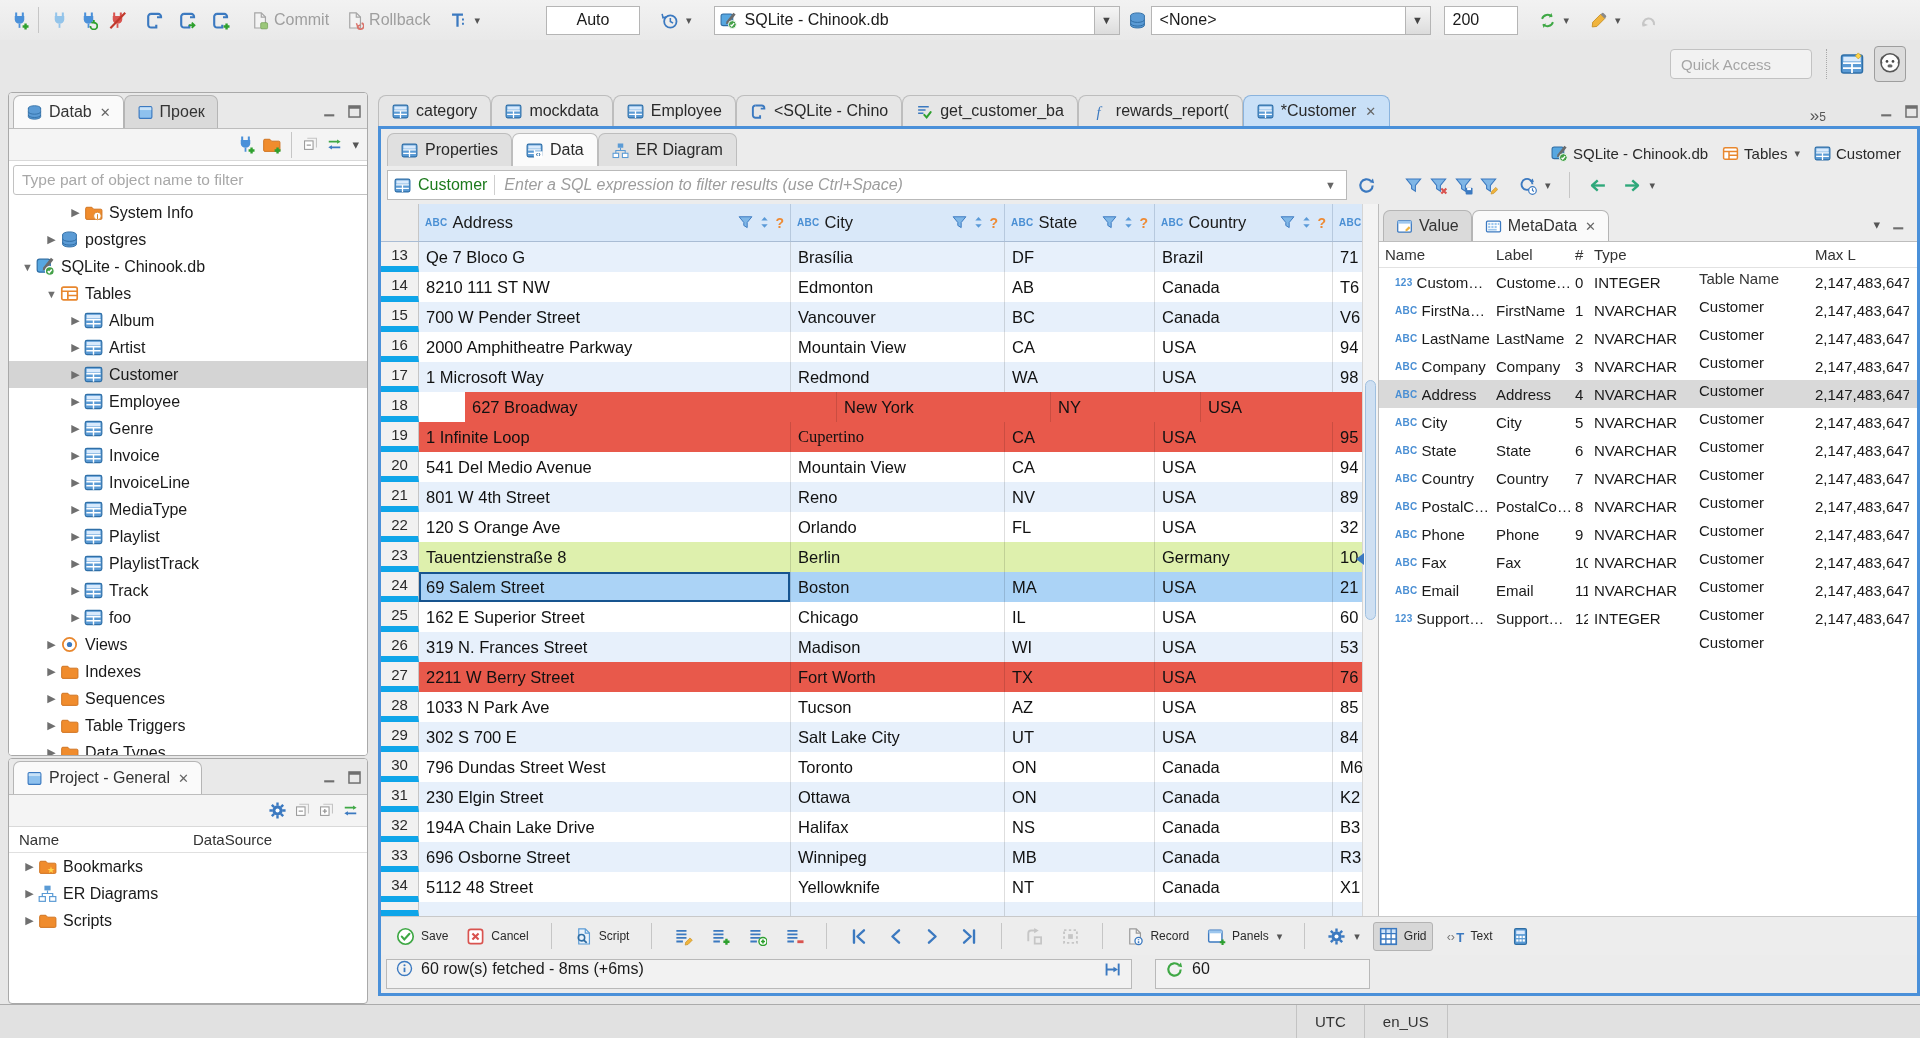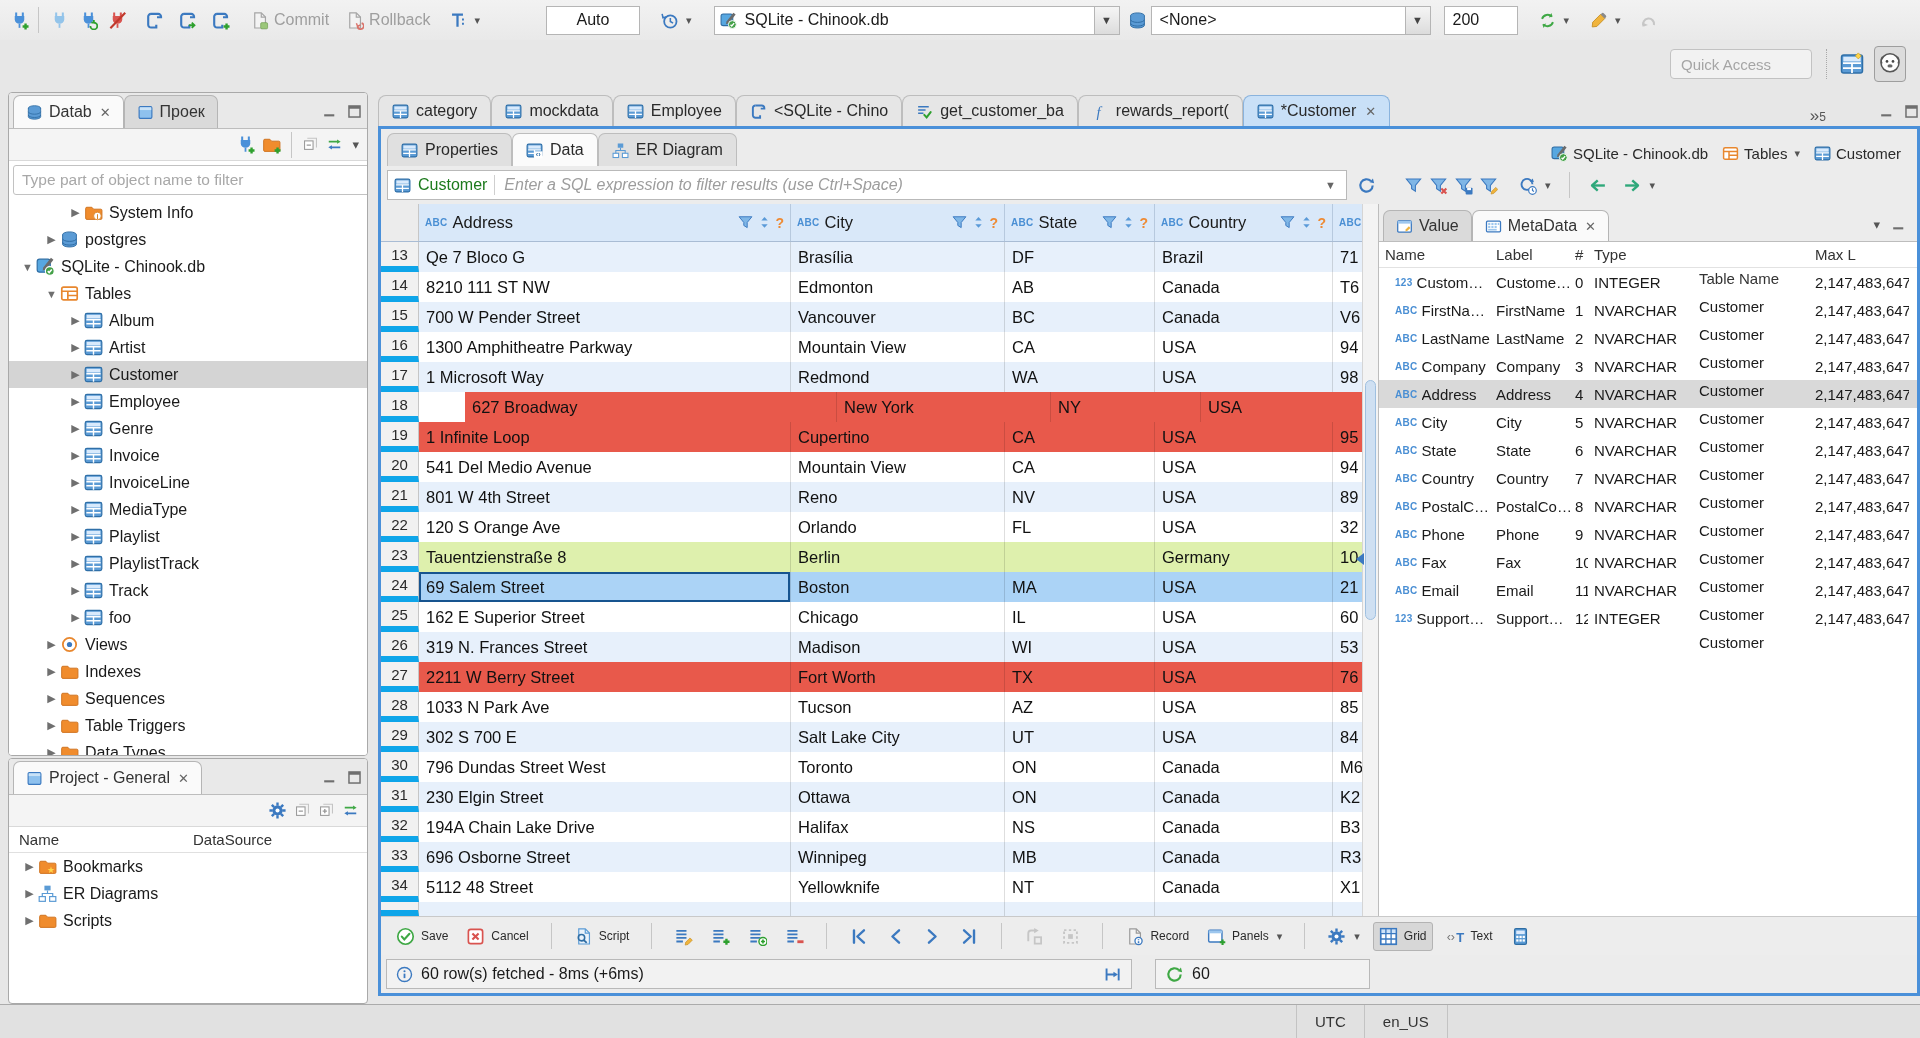--- a/index.html
+++ b/index.html
@@ -110,21 +110,21 @@
   .mc.ell{text-overflow:ellipsis;}
   .mc0{width:111px;display:flex;align-items:center;justify-content:flex-start;gap:4px;padding-left:16px;}
   .mc0 .nm{overflow:hidden;text-overflow:ellipsis;white-space:nowrap;}
   .mc1{width:83px;}.mc2{width:15px;padding-left:2px;}.mc3{width:105px;}.mc4{width:116px;margin-top:48px;}.mc5{width:100px;}
   
   #rtoolbar{height:39px;background:#ededed;border-top:1px solid #c9c9c9;display:flex;align-items:center;padding:0 10px;gap:8px;}
   .rbtn{display:flex;align-items:center;gap:6px;padding:4px 5px;border-radius:3px;flex:none;}
   .rbtn .lbl{font-size:12px;color:#2a2a2a;}
   .rbtn.pressed{background:#d7d7d7;border:1px solid #b3b3b3;}
   #statusrow{height:38px;background:#ececec;display:flex;align-items:center;padding:0 5px;gap:0;}
-  .statbox{height:30px;border:1px solid #b9b9b9;background:#f2f2f2;display:flex;align-items:center;padding:0 9px;gap:8px;}
+  .statbox{height:30px;border:1px solid #b9b9b9;background:#f2f2f2;display:flex;padding:0 9px;gap:8px;}
   #statbox1{width:746px;}
   #statbox2{width:215px;margin-left:23px;}
   .stattext{font-size:16px;color:#1a1a1a;white-space:nowrap;overflow:hidden;}
   
   #osbar{position:absolute;left:0;top:1004px;width:1920px;height:34px;background:#e1e1e1;border-top:1px solid #ababab;
     display:flex;align-items:center;font-size:15px;color:#333;}
   .oscell{height:100%;display:flex;align-items:center;padding:0 18px;border-left:1px solid #c3c3c3;}
   #os-spacer{width:1296px;height:100%;}
   .osfill{flex:1;height:100%;border-left:1px solid #c3c3c3;}
 </style>
@@ -1030,21 +1030,21 @@
         <div class="grow r-alt">
           <span class="gut">15</span>
           <span class="gc" style="width: 372px;">700 W Pender Street</span>
           <span class="gc" style="width: 214px;">Vancouver</span>
           <span class="gc" style="width: 150px;">BC</span>
           <span class="gc" style="width: 178px;">Canada</span>
           <span class="gc" style="width: 33px;">V6</span>
         </div>
         <div class="grow r-plain">
           <span class="gut">16</span>
-          <span class="gc" style="width: 372px;">1300 Amphitheatre Parkway</span>
+          <span class="gc" style="width: 372px;">2000 Amphitheatre Parkway</span>
           <span class="gc" style="width: 214px;">Mountain View</span>
           <span class="gc" style="width: 150px;">CA</span>
           <span class="gc" style="width: 178px;">USA</span>
           <span class="gc" style="width: 33px;">94</span>
         </div>
         <div class="grow r-alt">
           <span class="gut">17</span>
           <span class="gc" style="width: 372px;">1 Microsoft Way</span>
           <span class="gc" style="width: 214px;">Redmond</span>
           <span class="gc" style="width: 150px;">WA</span>
@@ -1055,21 +1055,21 @@
           <span class="gut">18</span>
           <span class="gc" style="width: 372px; margin-left: 46px;">627 Broadway</span>
           <span class="gc" style="width: 214px;">New York</span>
           <span class="gc" style="width: 150px;">NY</span>
           <span class="gc" style="width: 178px;">USA</span>
           <span class="gc" style="width: 33px;">10</span>
         </div>
         <div class="grow r-error">
           <span class="gut">19</span>
           <span class="gc" style="width: 372px;">1 Infinite Loop</span>
-          <span class="gc" style="width: 214px;">Cupertino</span>
+          <span class="gc" style="width: 214px; font-family: Liberation Serif, serif;">Cupertino</span>
           <span class="gc" style="width: 150px;">CA</span>
           <span class="gc" style="width: 178px;">USA</span>
           <span class="gc" style="width: 33px;">95</span>
         </div>
         <div class="grow r-plain">
           <span class="gut">20</span>
           <span class="gc" style="width: 372px;">541 Del Medio Avenue</span>
           <span class="gc" style="width: 214px;">Mountain View</span>
           <span class="gc" style="width: 150px;">CA</span>
           <span class="gc" style="width: 178px;">USA</span>

